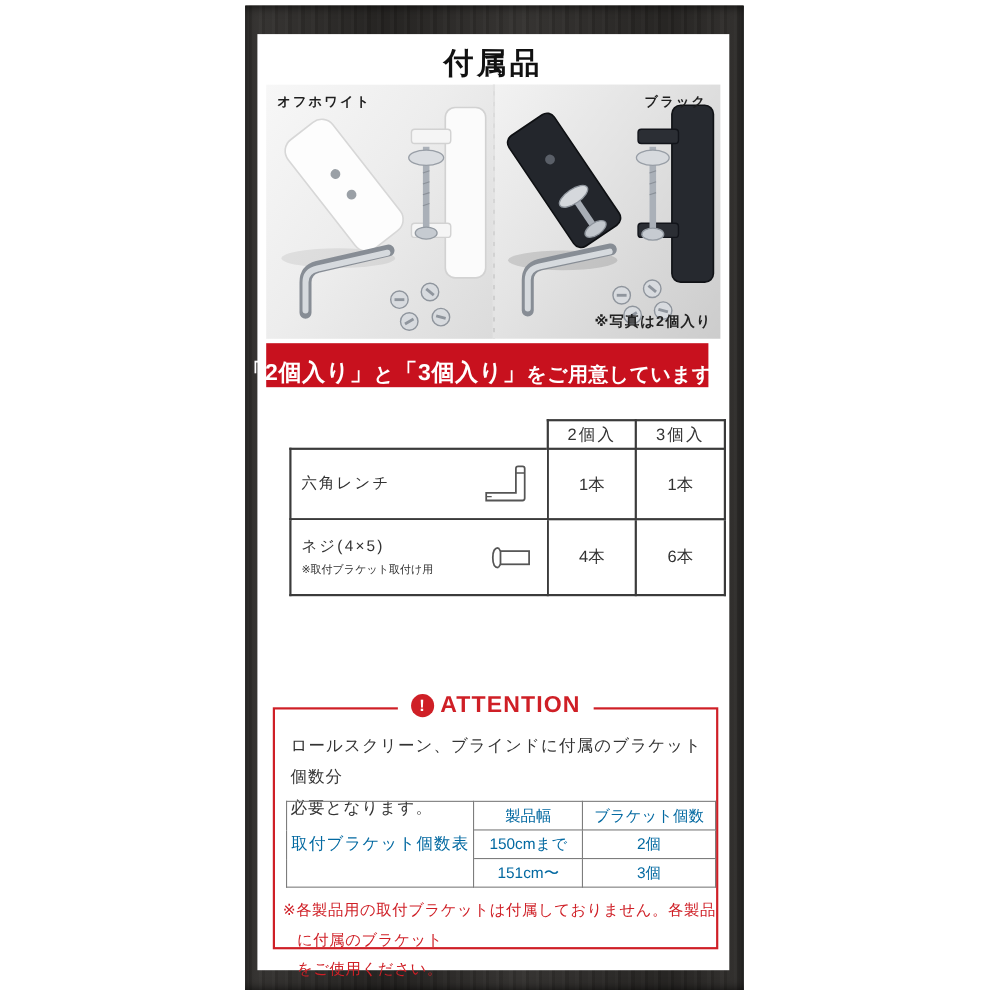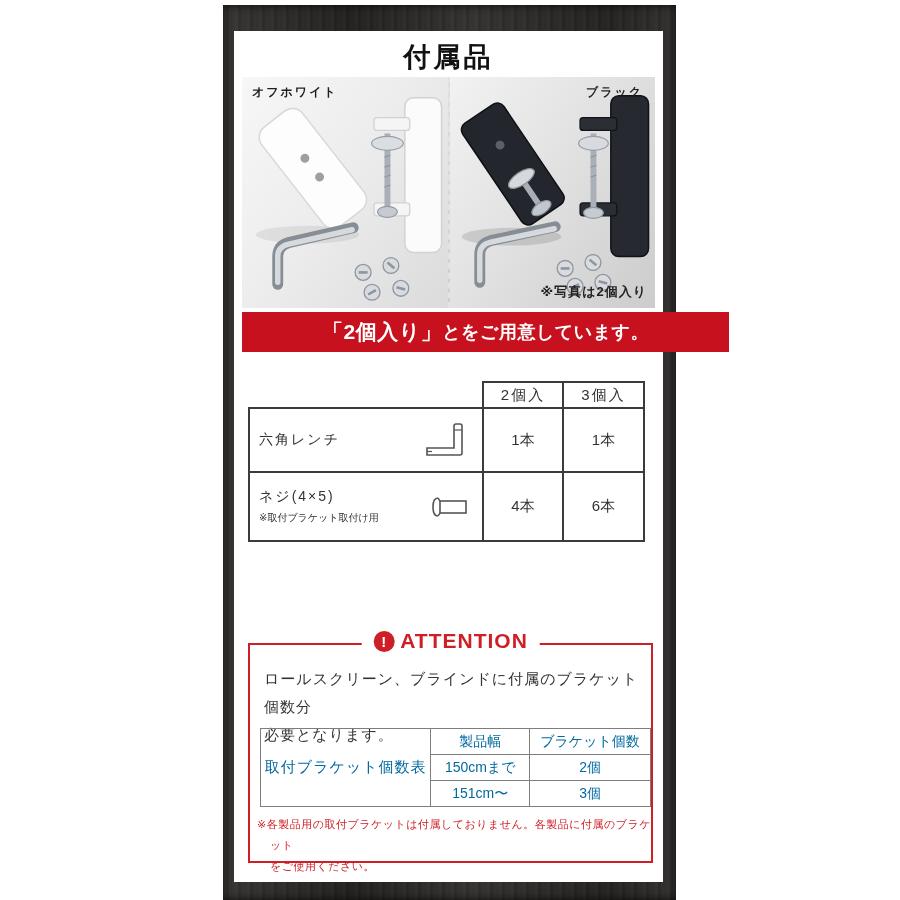--- a/index.html
+++ b/index.html
@@ -30,30 +30,30 @@
   .photo.left{background:linear-gradient(125deg,#f7f7f7 0%,#ededed 45%,#dbdbdb 100%);}
   .photo.right{background:linear-gradient(125deg,#f2f2f2 0%,#e4e4e4 40%,#cccccc 100%);border-left:2px dashed #e3e3e3;}
   .plabel{position:absolute;top:7px;font-size:12px;font-weight:bold;color:#1e1e1e;letter-spacing:2px;}
   .plabel.l{left:10px;}
   .plabel.r{right:12px;}
   .pnote{position:absolute;right:8px;bottom:7px;font-size:13px;font-weight:bold;color:#222;letter-spacing:1px;}
   .photo svg{position:absolute;left:0;top:0;width:100%;height:100%;}
 
   
   .banner{
-    position:absolute;left:8px;top:281px;width:487px;height:40px;
+    position:absolute;left:8px;top:281px;width:402px;height:40px;
     background:var(--banner-red,#c8111e);
-    display:flex;align-items:center;justify-content:center;
+    display:flex;align-items:flex-end;justify-content:center;
     color:#fff;white-space:nowrap;
   }
   .banner .b1{font-size:21px;font-weight:bold;letter-spacing:.5px;}
   .banner .b0{font-size:18px;font-weight:bold;letter-spacing:.5px;}
 
   
-  .ctable{position:absolute;left:14px;top:350px;border-collapse:collapse;table-layout:fixed;}
+  .ctable{position:absolute;left:29px;top:350px;border-collapse:collapse;table-layout:fixed;}
   .ctable td{border:2px solid #3b3b3b;color:#333;text-align:center;vertical-align:middle;background:#fff;}
   .ctable td.empty{border:none;background:transparent;}
   .ctable .c1{width:222px;}
   .ctable .c2{width:76px;}
   .ctable .c3{width:77px;}
   .ctable tr.hd td{height:22px;font-size:15px;letter-spacing:2px;}
   .ctable tr.r1 td{height:67px;}
   .ctable tr.r2 td{height:60px;margin-top:28px;}
   .ctable tr.r3 td{height:65px;}
   .ctable td.lbl{text-align:left;padding-left:9px;position:relative;font-size:14px;letter-spacing:2px;}
@@ -75,21 +75,21 @@
   .attn-body{position:absolute;left:14px;top:20px;margin:0;width:380px;font-size:15px;line-height:1.85;letter-spacing:1px;color:#333;}
   .atable{position:absolute;left:10px;top:83px;border-collapse:collapse;table-layout:fixed;}
   .atable td{border:1.5px solid #7d7d7d;text-align:center;vertical-align:middle;font-size:14px;color:#0369a1;}
   .atable .a1{width:169px;}
   .atable .a2{width:96px;}
   .atable .a3{width:119px;}
   .atable tr td{height:23px;}
   .atable td.rowhead{font-size:15px;letter-spacing:1px;}
   .attn-note{
     position:absolute;left:7px;top:169px;margin:0;width:392px;
-    color:var(--attention-red,#cf1f26);font-size:11px;line-height:1.9;letter-spacing:.5px;
+    color:var(--attention-red,#cf1f26);font-size:14px;line-height:1.9;letter-spacing:.5px;
     padding-left:13px;text-indent:-13px;
   }
 
   .lineart{stroke:#555;fill:none;stroke-width:1.6;}
 </style>
 </head>
 <body>
 
 <div class="stage">
   <div class="frame"></div>
@@ -187,20 +187,21 @@
           </g>
         </svg>
         <span class="plabel r">ブラック</span>
         <span class="pnote">※写真は2個入り</span>
       </div>
     </div>
 
     <div class="banner">
       <span class="b1">「2個入り」</span>
         <span class="b0">と</span>
+        <span class="b1">「3個入り」</span>
         <span class="b0">をご用意しています。</span>
     </div>
 
     <table class="ctable">
       <tbody>
           <tr class="hd">
         <td class="empty c1"></td>
         <td class="c2">2個入</td>
         <td class="c3">3個入</td>
       </tr>

